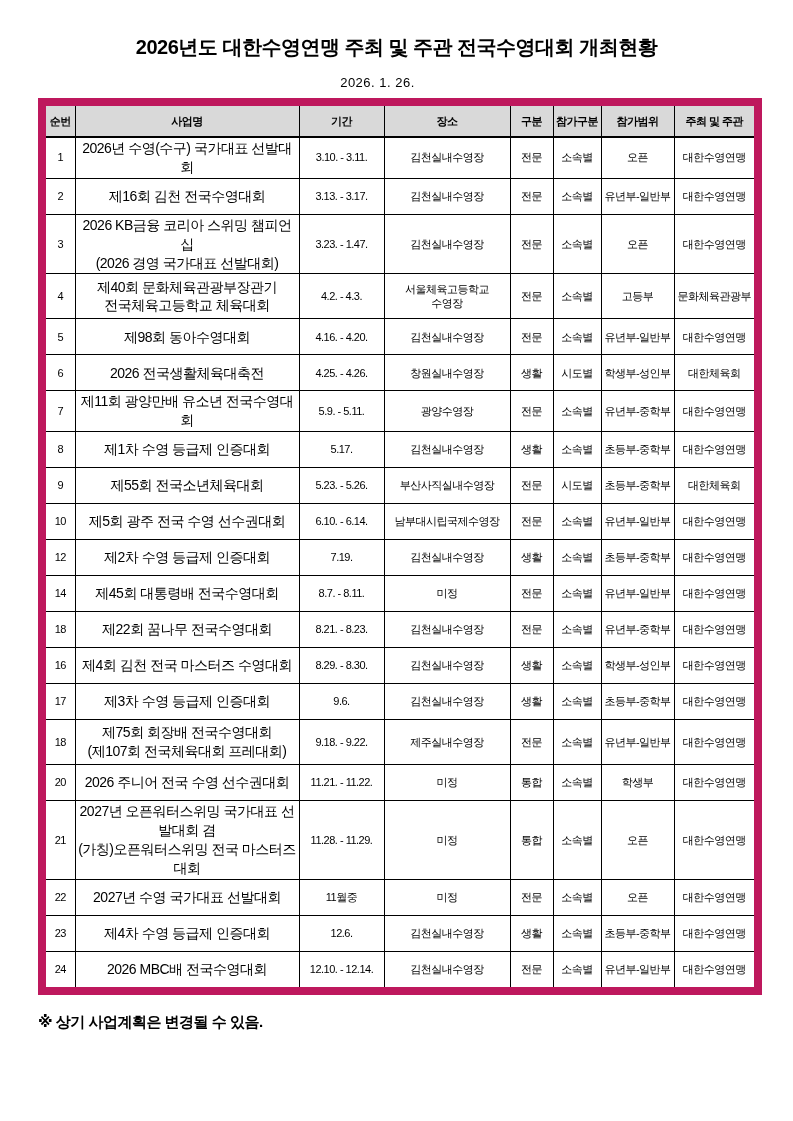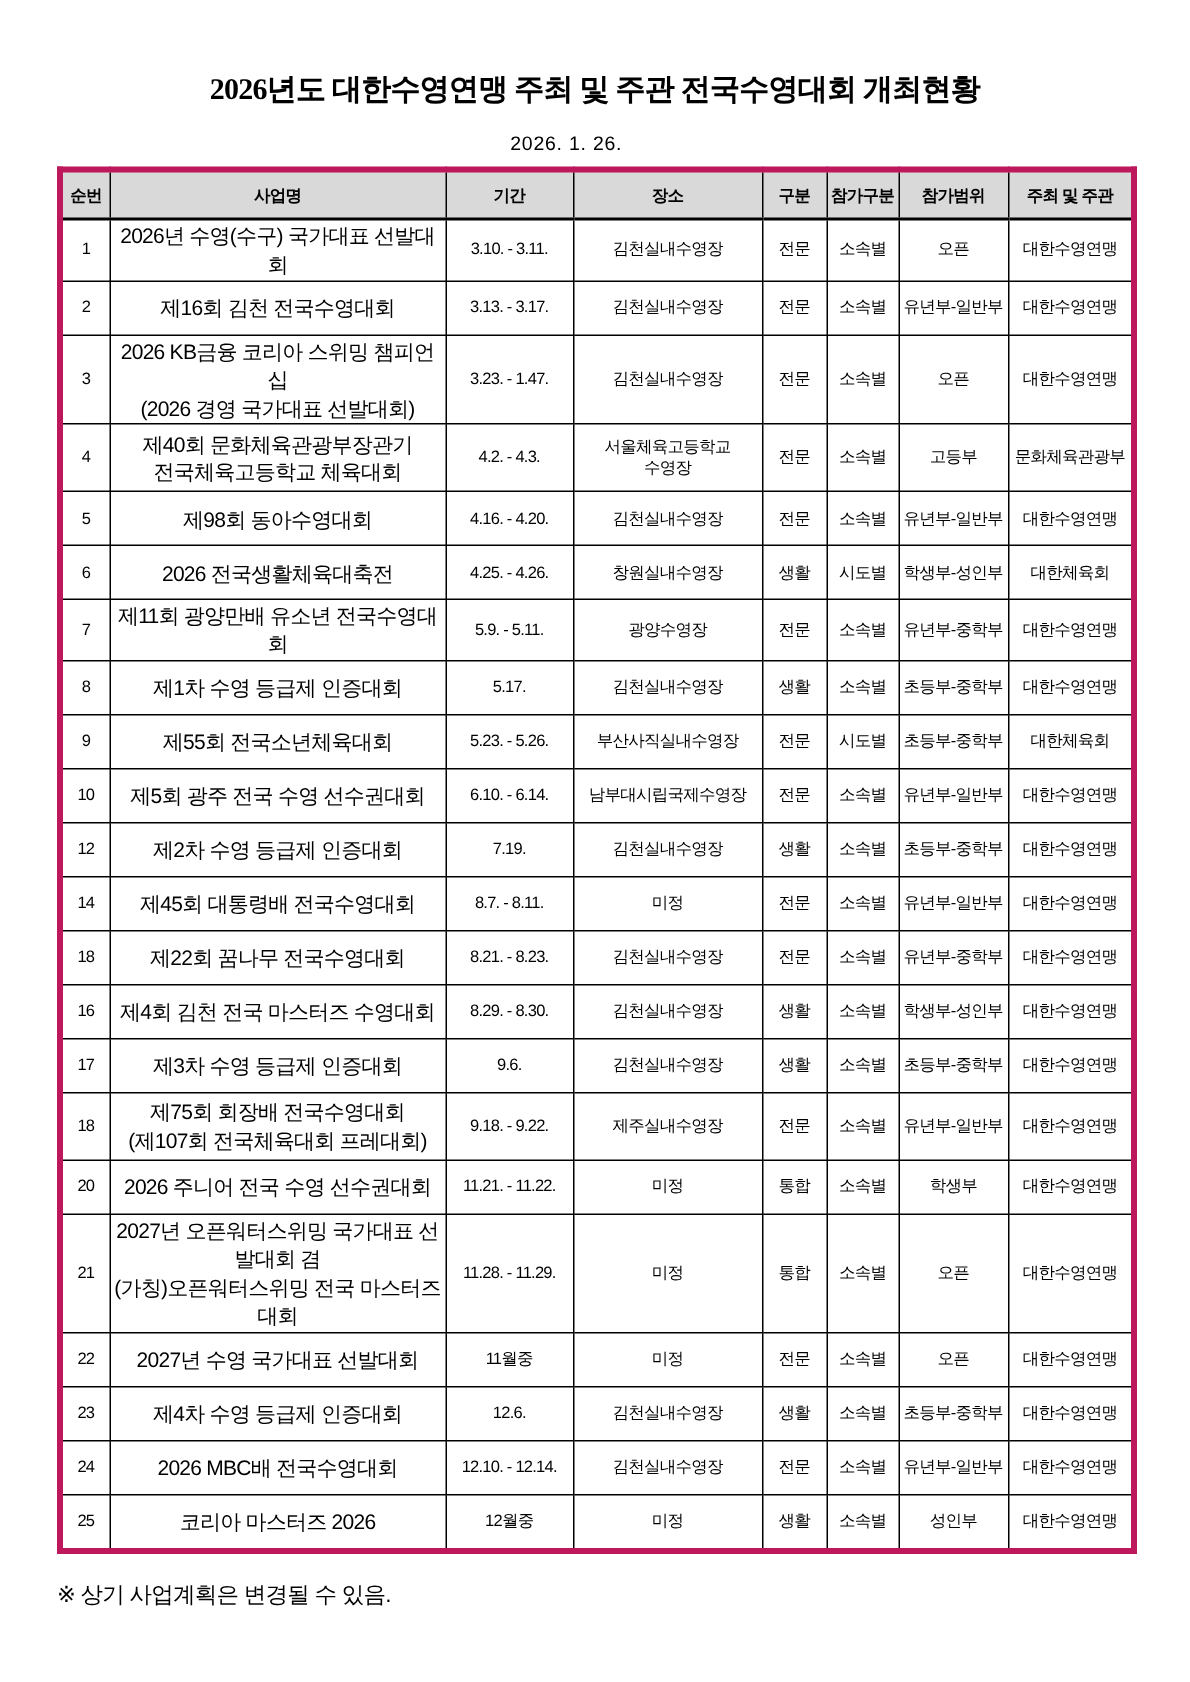--- a/index.html
+++ b/index.html
@@ -10,41 +10,40 @@
     font-family: "Liberation Sans", "DejaVu Sans", sans-serif;
   }
   .page {
     position: relative;
     width: 793px;
     height: 1121px;
     background: #ffffff;
     overflow: hidden;
   }
   .title {
-    margin: 16px;
+    margin: 3px;
     padding-top: 32px;
     text-align: center;
     font-size: 20px;
     font-weight: 800;
     letter-spacing: -0.5px;
     line-height: 1.2;
-    font-family: Liberation Serif, serif;
   }
   .report-date {
     margin: 16px 38px 8px 0;
     text-align: center;
     font-size: 13px;
     letter-spacing: 0.5px;
   }
   table.schedule {
     border-collapse: collapse;
     table-layout: fixed;
     margin-left: 38px;
     width: 717px;
-    border: 4px solid #be185d;
+    border: 8px solid #be185d;
   }
   table.schedule th {
     background: #d9d9d9;
     border: 1px solid #000000;
     border-bottom: 2px solid #000000;
     font-size: 11px;
     font-weight: bold;
     height: 28px;
     padding: 1px 2px;
     letter-spacing: -0.5px;
@@ -63,21 +62,21 @@
   }
   table.schedule td:nth-child(2) {
     font-size: 14px;
   }
   table.schedule tr.tall td {
     height: 42px;
   }
   .footnote {
     margin: 18px 0 0 38px;
     font-size: 15px;
-    font-weight: normal;
+    font-weight: bold;
     letter-spacing: -0.5px;
   }
 </style>
 </head>
 <body>
 
 <div class="page">
 
   <h1 class="title">2026년도 대한수영연맹 주최 및 주관 전국수영대회 개최현황</h1>
 
@@ -315,28 +314,18 @@
         <tr>
           <td>24</td>
           <td>2026 MBC배 전국수영대회</td>
           <td>12.10. - 12.14.</td>
           <td>김천실내수영장</td>
           <td>전문</td>
           <td>소속별</td>
           <td>유년부-일반부</td>
           <td>대한수영연맹</td>
         </tr>
-        <tr>
-          <td>25</td>
-          <td>코리아 마스터즈 2026</td>
-          <td>12월중</td>
-          <td>미정</td>
-          <td>생활</td>
-          <td>소속별</td>
-          <td>성인부</td>
-          <td>대한수영연맹</td>
-        </tr>
       </tbody>
   </table>
 
   <div class="footnote">※ 상기 사업계획은 변경될 수 있음.</div>
 
 </div>
 
 </body></html>

